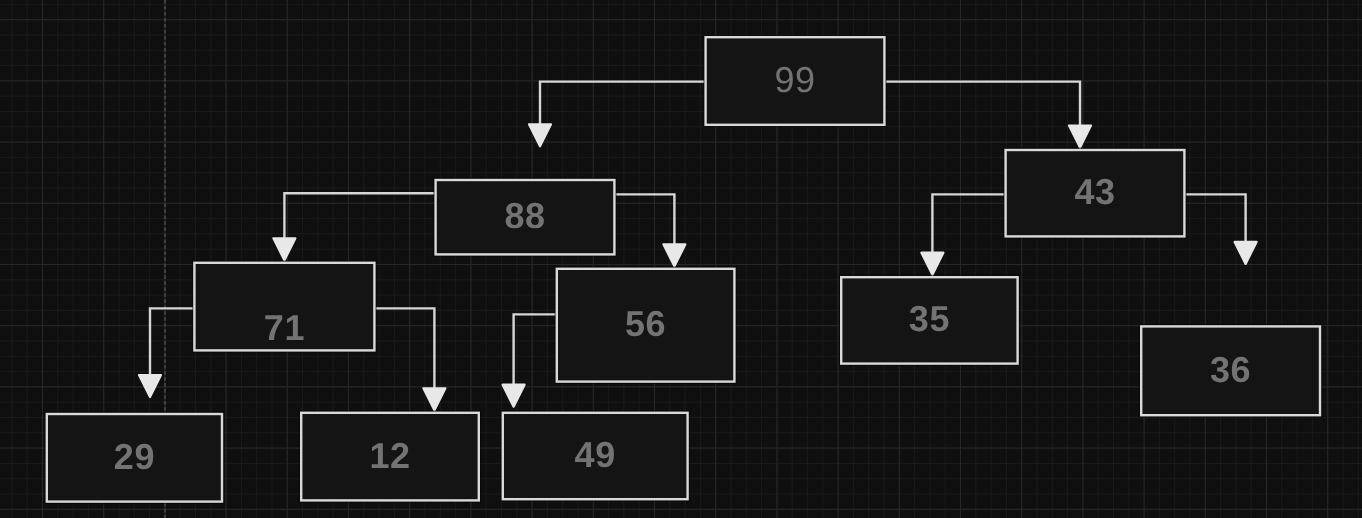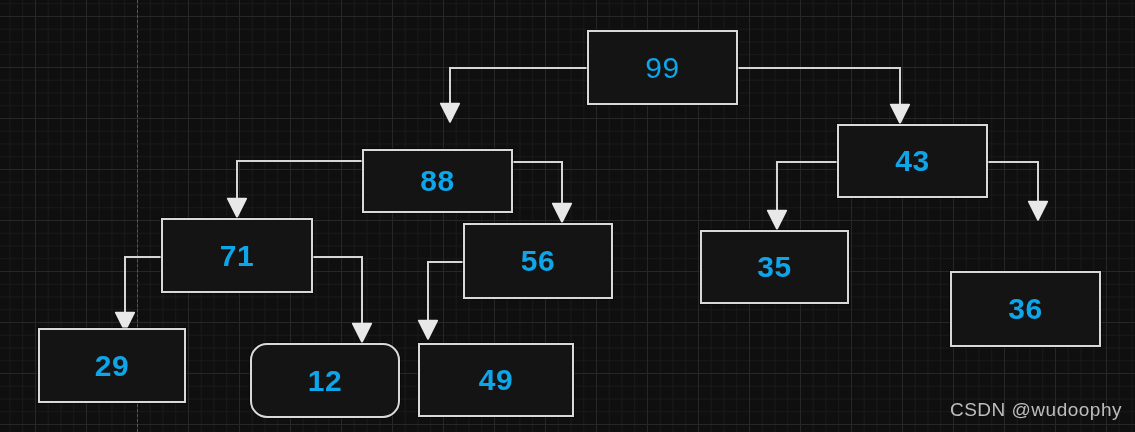--- a/index.html
+++ b/index.html
@@ -22,21 +22,21 @@
     border-left:1px dashed #606060;
     opacity:.85;
   }
   .edges{position:absolute;inset:0;width:1135px;height:432px;}
   .edges path.link{fill:none;stroke:#d6d6d6;stroke-width:2;}
   .tree-node{
     position:absolute;
     box-sizing:border-box;
     background:#141414;
     border:2px solid #d9d9d9;
-    color:#0ea5e9;
+    color:#737373;
     display:flex;align-items:center;justify-content:center;
     font-size:30px;
     letter-spacing:.5px;
     cursor:default;
     box-shadow:0 0 0 1px rgba(0,0,0,.4);
   }
   .tree-node.bold{font-weight:700;}
   .tree-node.regular{font-weight:400;}
   .watermark{
     position:absolute;right:13px;bottom:11px;
@@ -73,37 +73,36 @@
   <div id="nodes-layer">
       <div class="tree-node regular" style="left: 587px; top: 30px; width: 151px; height: 75px;">
         <span>99</span>
       </div>
       <div class="tree-node bold" style="left: 362px; top: 123px; width: 151px; height: 64px; margin-top: 26px;">
         <span>88</span>
       </div>
       <div class="tree-node bold" style="left: 837px; top: 124px; width: 151px; height: 74px; text-align: right;">
         <span>43</span>
       </div>
-      <div class="tree-node bold" style="left: 161px; top: 218px; width: 152px; height: 75px;">
+      <div class="tree-node bold" style="left: 161px; top: 218px; width: 152px; height: 75px; align-items: flex-end;">
         <span>71</span>
       </div>
-      <div class="tree-node bold" style="left: 463px; top: 223px; width: 150px; height: 76px;">
+      <div class="tree-node bold" style="left: 463px; top: 223px; width: 150px; height: 96px;">
         <span>56</span>
       </div>
       <div class="tree-node bold" style="left: 700px; top: 230px; width: 149px; height: 74px;">
         <span>35</span>
       </div>
       <div class="tree-node bold" style="left: 950px; top: 223px; width: 151px; height: 76px; margin-top: 48px;">
         <span>36</span>
       </div>
-      <div class="tree-node bold" style="left: 38px; top: 328px; width: 148px; height: 75px;">
+      <div class="tree-node bold" style="left: 38px; top: 344px; width: 148px; height: 75px;">
         <span>29</span>
       </div>
-      <div class="tree-node bold" style="left: 250px; top: 343px; width: 150px; height: 75px; border-radius: 17px;">
+      <div class="tree-node bold" style="left: 250px; top: 343px; width: 150px; height: 75px;">
         <span>12</span>
       </div>
       <div class="tree-node bold" style="left: 418px; top: 343px; width: 156px; height: 74px;">
         <span>49</span>
       </div>
     </div>
 
-  <div class="watermark">CSDN @wudoophy</div>
 </div>
 
 </body></html>

